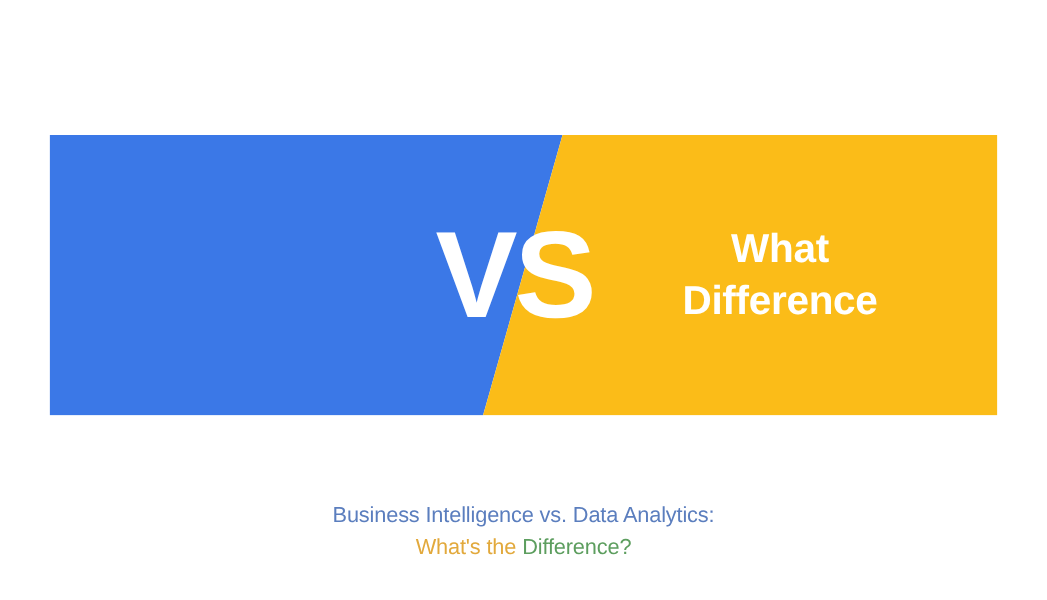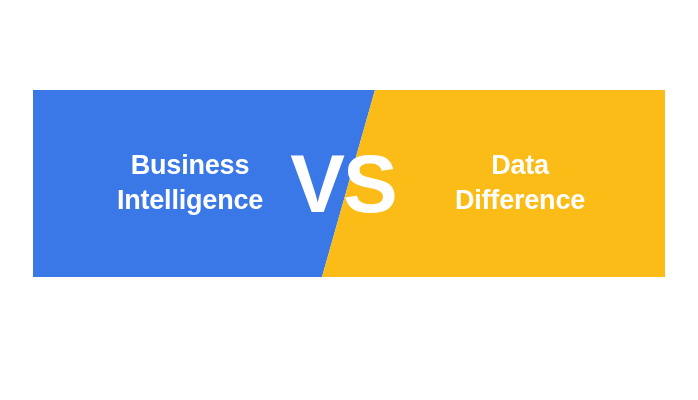--- a/index.html
+++ b/index.html
@@ -131,29 +131,29 @@
 
     <svg class="banner-svg" viewBox="0 0 632 187" preserveAspectRatio="none">
 
       <polygon points="0,0 342,0 289,187 0,187" fill="#3b78e7"></polygon>
 
       <polygon points="342,0 632,0 632,187 289,187" fill="#fbbc18"></polygon>
     </svg>
 
     <div class="banner-text-layer">
 
-      <div class="side-label left">
-        <span class="line">Business</span>
-        <span class="line">Intelligence</span>
-      </div>
 
       <div class="vs-text">VS</div>
 
       <div class="side-label right">
-        <span class="line">Data</span>
+        <span class="line">What</span>
         <span class="line">Difference</span>
       </div>
 
     </div>
   </div>
 
+  <div class="caption">
+    <span class="cap-line cap-line-1">Business Intelligence vs. Data Analytics:</span>
+    <span class="cap-line"><span class="cap-amber">What's the </span><span class="cap-green">Difference?</span></span>
+  </div>
 
 </div>
 
 </body></html>

